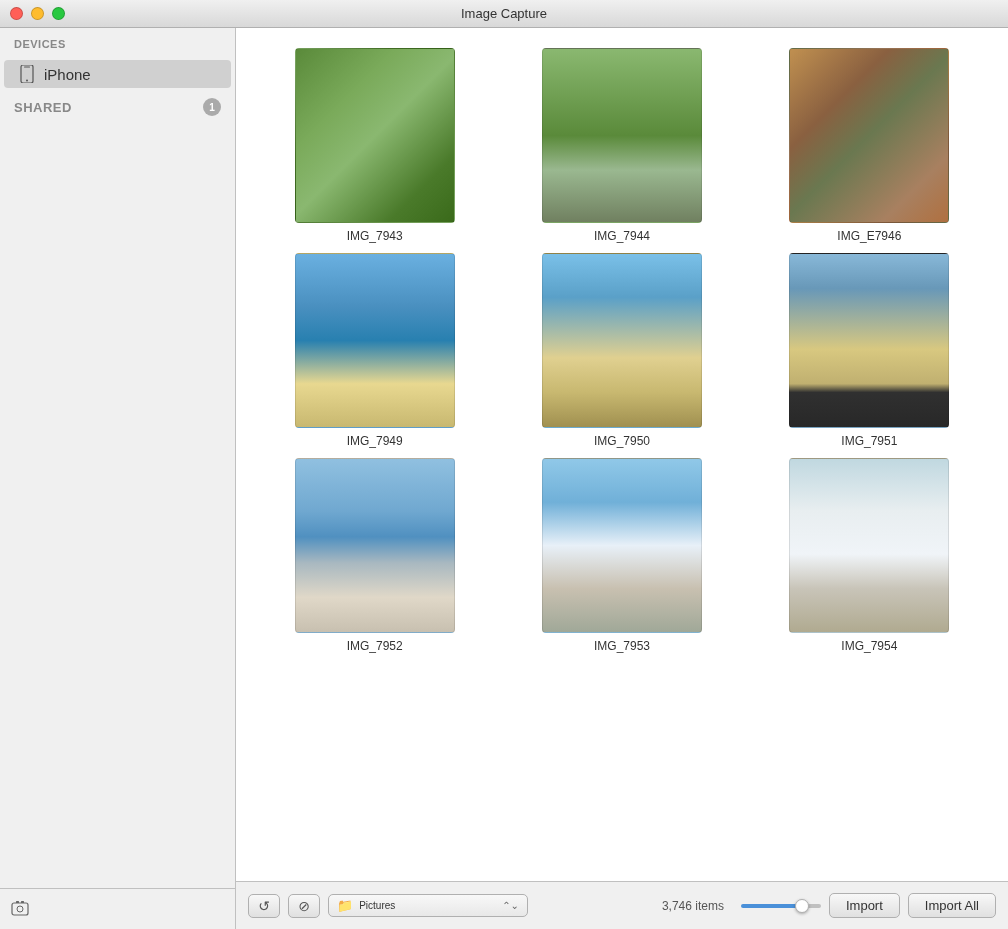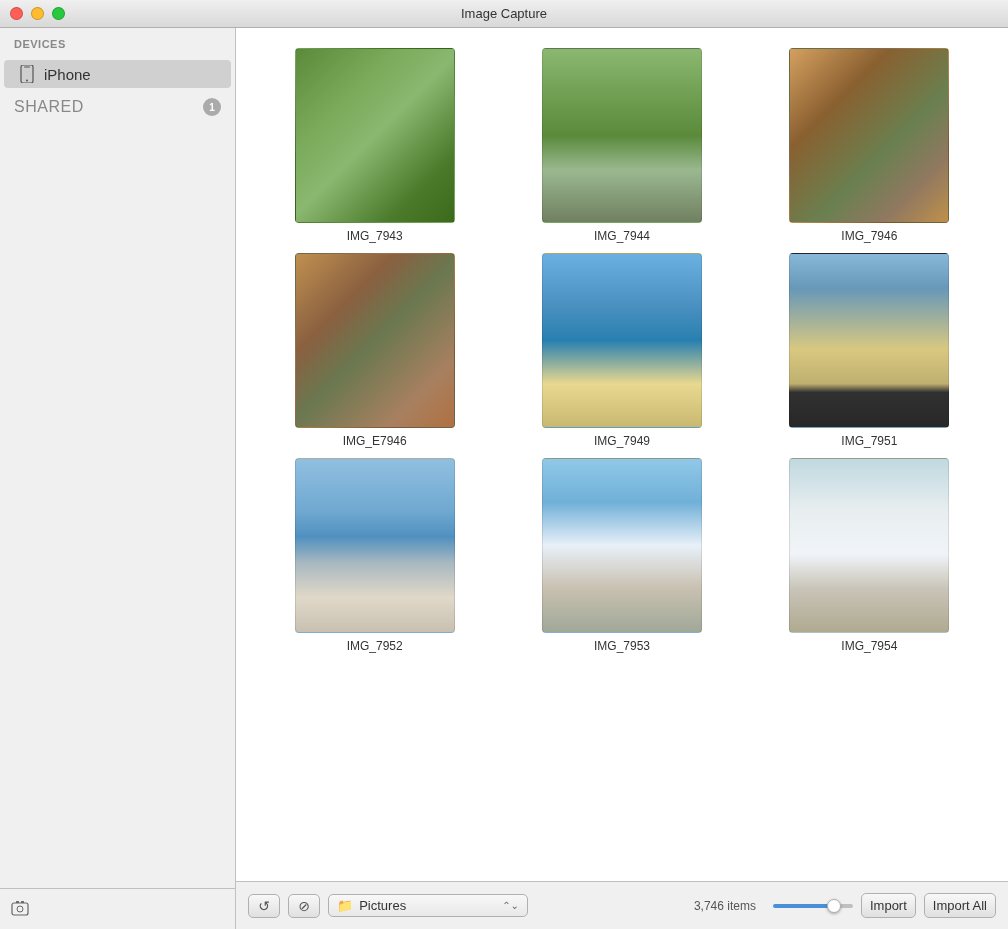--- a/index.html
+++ b/index.html
@@ -103,22 +103,22 @@
     }
 
     .shared-header {
       display: flex;
       align-items: center;
       justify-content: space-between;
       padding: 10px 14px 4px;
     }
 
     .shared-label {
-      font-size: 16px;
-      font-weight: 400;
+      font-size: 13px;
+      font-weight: 700;
       color: #888;
       letter-spacing: 0.5px;
       text-transform: uppercase;
     }
 
     .shared-badge {
       background: #aaa;
       color: white;
       font-size: 10px;
       font-weight: 600;
@@ -226,21 +226,21 @@
       cursor: pointer;
       flex: 0 0 200px;
     }
 
     .destination-icon {
       font-size: 13px;
       color: #4a90d9;
     }
 
     .destination-label {
-      font-size: 13px;
+      font-size: 10px;
       color: #333;
       flex: 1;
     }
 
     .destination-chevron {
       font-size: 10px;
       color: #666;
     }
 
     .bottom-spacer { flex: 1; }
@@ -276,31 +276,31 @@
       background: white;
       border: 1px solid #b0b0b0;
       border-radius: 50%;
       box-shadow: 0 1px 3px rgba(0,0,0,0.3);
     }
 
     .import-btn {
       background: linear-gradient(to bottom, #f8f8f8, #e0e0e0);
       border: 1px solid #b0b0b0;
       border-radius: 5px;
-      padding: 4px 8px;
+      padding: 4px 16px;
       font-size: 13px;
       color: #333;
       cursor: pointer;
     }
 
     .import-all-btn {
       background: linear-gradient(to bottom, #f8f8f8, #e0e0e0);
       border: 1px solid #b0b0b0;
       border-radius: 5px;
-      padding: 4px 8px;
+      padding: 4px 16px;
       font-size: 13px;
       font-weight: 500;
       color: #333;
       cursor: pointer;
     }
 
     
     .golf-1 { background: linear-gradient(135deg, #5a8a3a 0%, #7aaa5a 30%, #8ab870 50%, #4a7a2a 80%, #3a6a1a 100%); }
     .golf-2 { background: linear-gradient(180deg, #8ab870 0%, #5a8a3a 50%, #9ab890 70%, #708060 100%); }
     .golf-3 { background: linear-gradient(180deg, #a0b8c8 0%, #708090 40%, #606878 60%, #5a8a5a 80%, #4a7040 100%); }
@@ -365,30 +365,30 @@
     <div class="photo-grid">
     <div class="photo-item">
           <div class="photo-thumb golf-1"></div>
           <div class="photo-label">IMG_7943</div>
         </div>
         <div class="photo-item">
           <div class="photo-thumb golf-2"></div>
           <div class="photo-label">IMG_7944</div>
         </div>
         <div class="photo-item">
-          <div class="photo-thumb kangaroo-1"></div>
-          <div class="photo-label">IMG_7946</div>
-        </div>
-        <div class="photo-item">
           <div class="photo-thumb kangaroo-2"></div>
           <div class="photo-label">IMG_E7946</div>
         </div>
         <div class="photo-item">
           <div class="photo-thumb beach-blue"></div>
           <div class="photo-label">IMG_7949</div>
+        </div>
+        <div class="photo-item">
+          <div class="photo-thumb beach-1"></div>
+          <div class="photo-label">IMG_7950</div>
         </div>
         <div class="photo-item">
           <div class="photo-thumb beach-2"></div>
           <div class="photo-label">IMG_7951</div>
         </div>
         <div class="photo-item">
           <div class="photo-thumb beach-3"></div>
           <div class="photo-label">IMG_7952</div>
         </div>
         <div class="photo-item">

